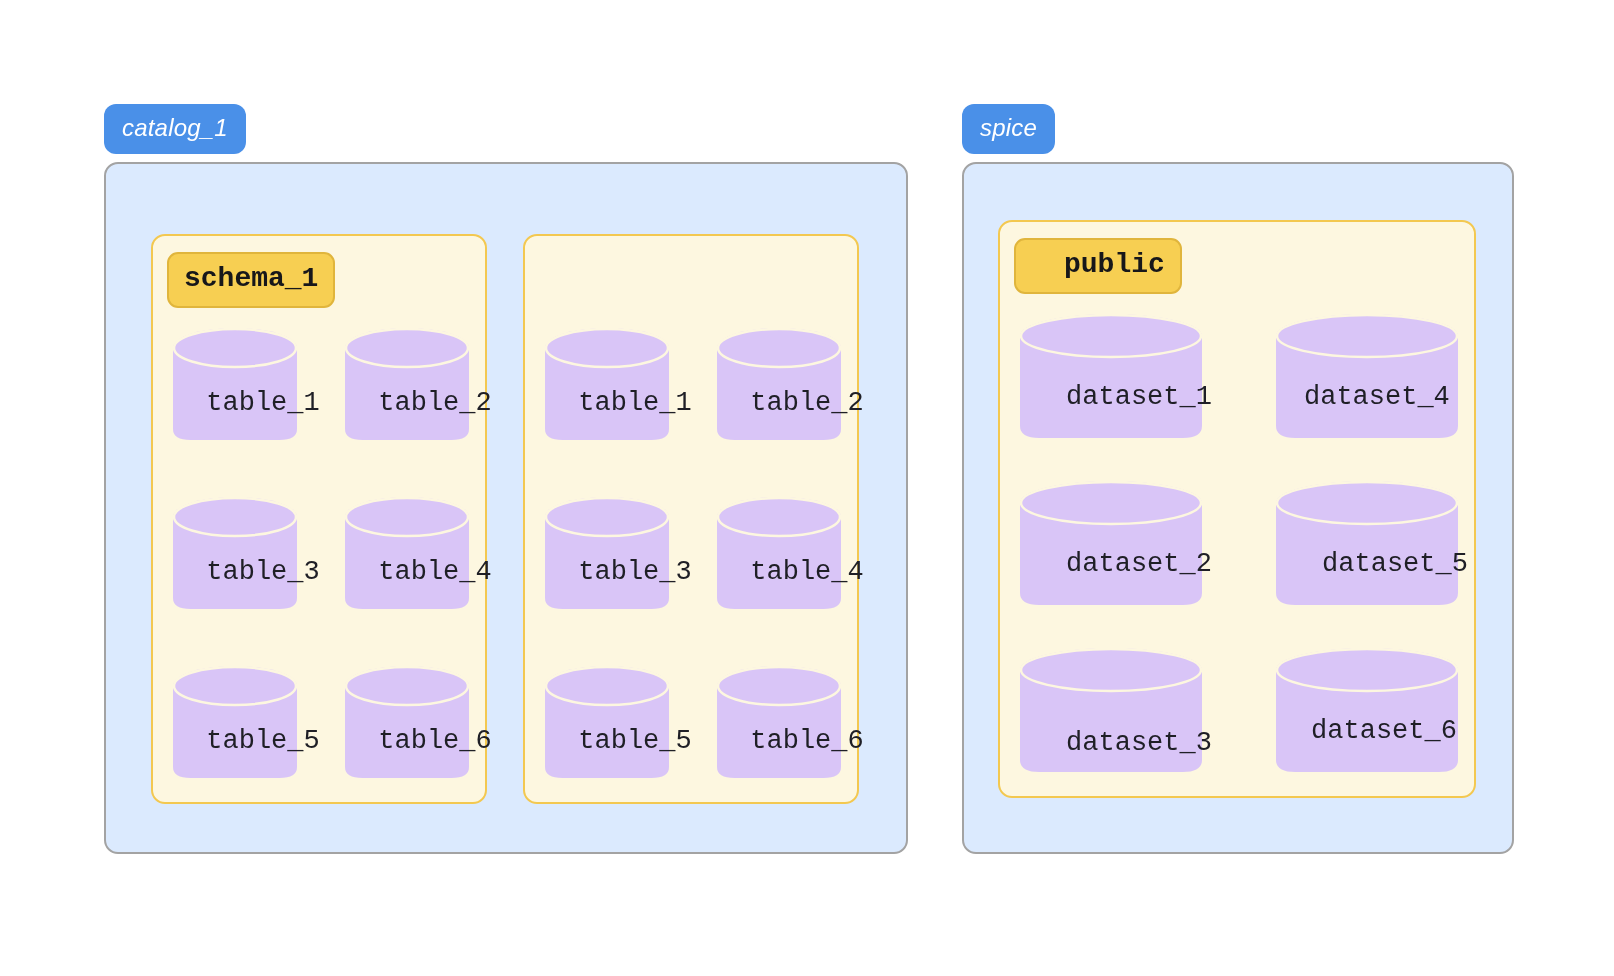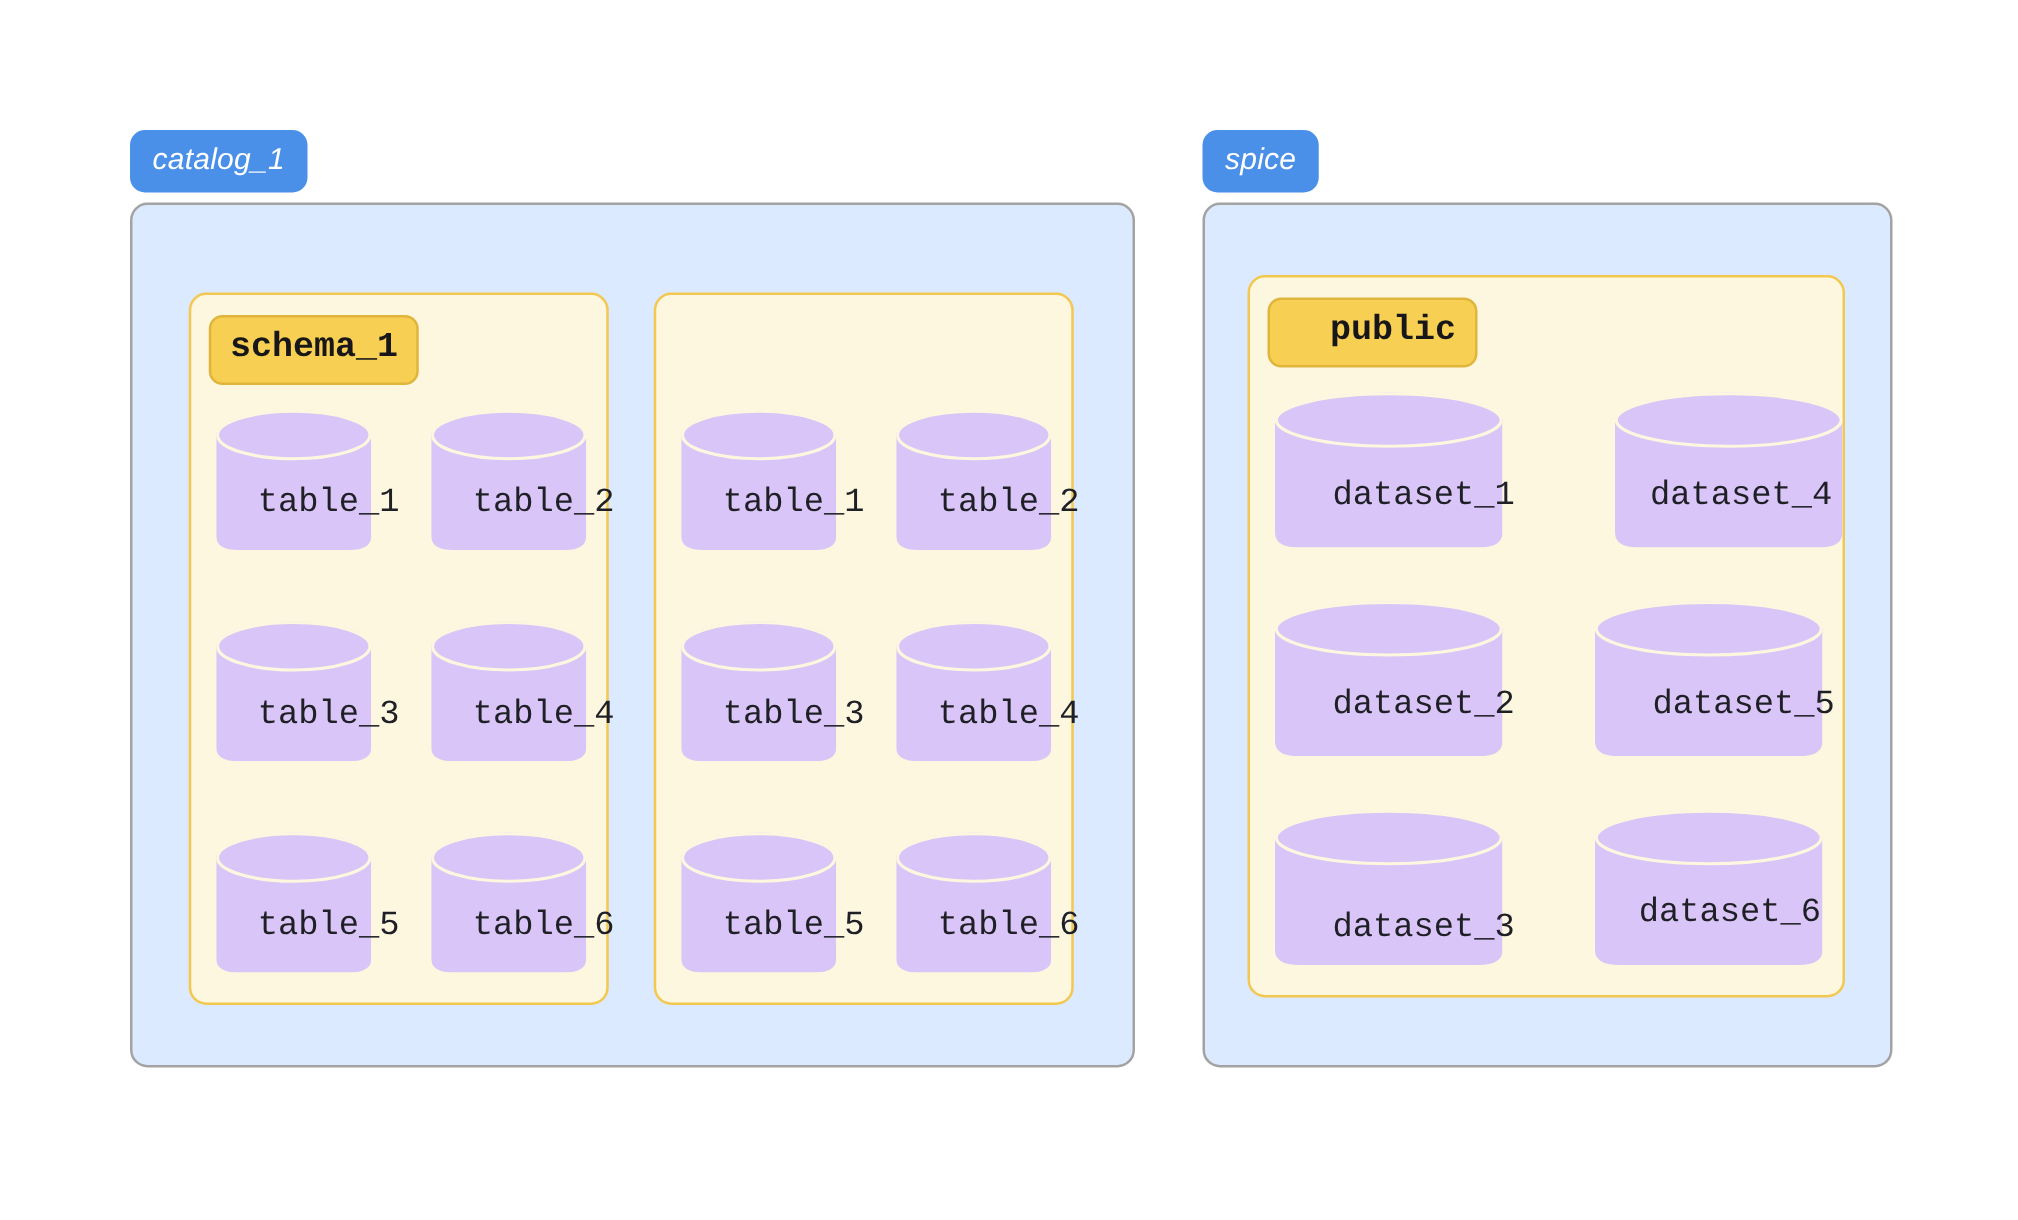--- a/index.html
+++ b/index.html
@@ -202,21 +202,21 @@
       <div class="group-body" style="width: 552px; height: 692px;">
         <div class="schema" style="left: 34px; top: 56px; width: 478px; height: 578px;">
           <div class="schema-chip" style="left: 14px; top: 16px; padding-left: 48px;">public</div>
           <div class="cyl" style="width: 182px; height: 124px; left: 20px; top: 92px;">
             <svg width="182" height="124" viewBox="0 0 182 124">
               <path d="M 0 22 A 91 22 0 0 1 182 22 L 182 112 Q 182 124 162.8 124 L 19.200000000000003 124 Q 0 124 0 112 Z" fill="#d9c5f7"></path>
               <ellipse cx="91" cy="22" rx="90" ry="21" fill="#d9c5f7" stroke="#fdf7e0" stroke-width="2.5"></ellipse>
             </svg>
             <div class="cyl-label" style="top: 70px;">dataset_1</div>
           </div>
-          <div class="cyl" style="width: 144px; height: 124px; left: 292px; top: 92px;">
+          <div class="cyl" style="width: 144px; height: 124px; left: 276px; top: 92px;">
             <svg width="182" height="124" viewBox="0 0 182 124">
               <path d="M 0 22 A 91 22 0 0 1 182 22 L 182 112 Q 182 124 162.8 124 L 19.200000000000003 124 Q 0 124 0 112 Z" fill="#d9c5f7"></path>
               <ellipse cx="91" cy="22" rx="90" ry="21" fill="#d9c5f7" stroke="#fdf7e0" stroke-width="2.5"></ellipse>
             </svg>
             <div class="cyl-label" style="top: 70px;">dataset_4</div>
           </div>
           <div class="cyl" style="width: 182px; height: 124px; left: 20px; top: 259px;">
             <svg width="182" height="124" viewBox="0 0 182 124">
               <path d="M 0 22 A 91 22 0 0 1 182 22 L 182 112 Q 182 124 162.8 124 L 19.200000000000003 124 Q 0 124 0 112 Z" fill="#d9c5f7"></path>
               <ellipse cx="91" cy="22" rx="90" ry="21" fill="#d9c5f7" stroke="#fdf7e0" stroke-width="2.5"></ellipse>

